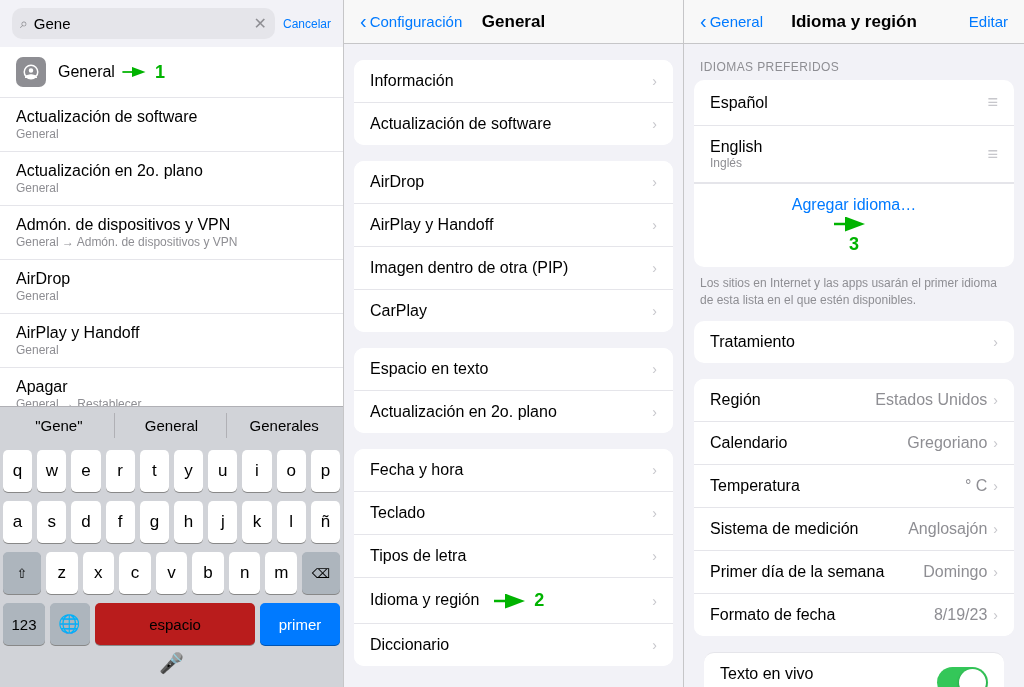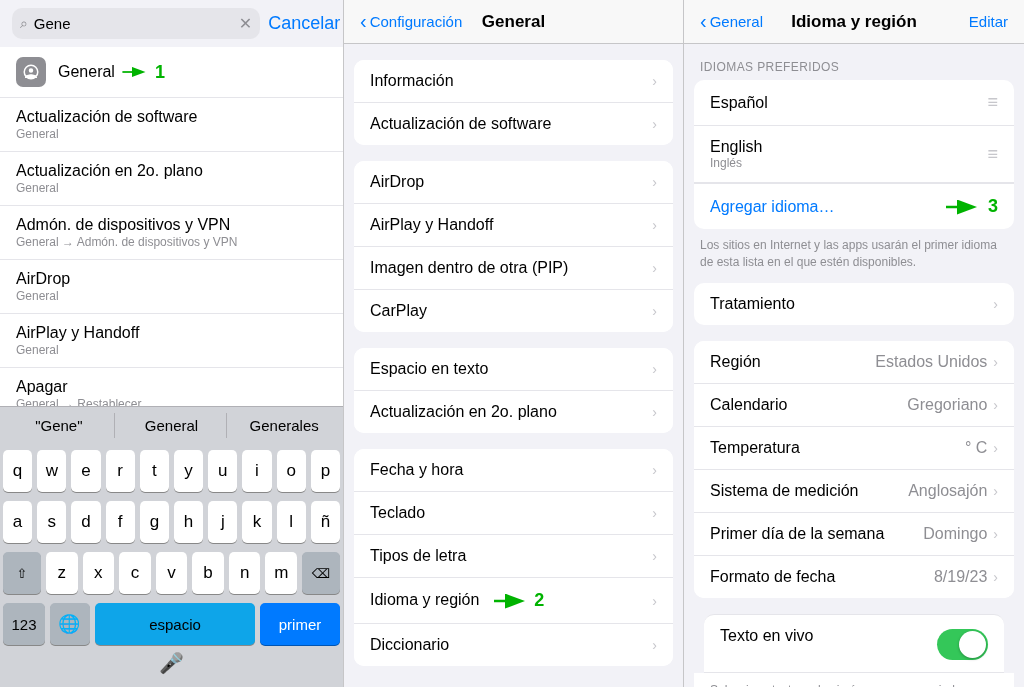--- a/index.html
+++ b/index.html
@@ -52,21 +52,21 @@
     }
     .clear-btn {
       color: #8e8e93;
       font-size: 16px;
       cursor: pointer;
       background: none;
       border: none;
     }
     .cancel-btn {
       color: #007aff;
-      font-size: 18px;
+      font-size: 12px;
       cursor: pointer;
       background: none;
       border: none;
       white-space: nowrap;
     }
 
     .settings-list {
       flex: 1;
       overflow-y: auto;
       background: #fff;
@@ -158,21 +158,21 @@
       box-shadow: 0 1px 0 #888;
       flex: 1;
       max-width: 32px;
     }
     .key-dark {
       background: #adb5bd;
       color: #000;
       font-size: 13px;
     }
     .key-space {
-      background: #0ea5e9;
+      background: #b91c1c;
       border-radius: 5px;
       flex: 4;
       height: 42px;
       display: flex;
       align-items: center;
       justify-content: center;
       font-size: 15px;
       color: #000;
       cursor: pointer;
       box-shadow: 0 1px 0 #888;
@@ -371,21 +371,21 @@
       background: #fff;
       top: 2px;
       right: 2px;
       box-shadow: 0 1px 3px rgba(0,0,0,0.3);
     }
 
     .langs-section-wrap {
       margin: 0 10px;
     }
     .langs-section-wrap .lang-item:first-child { border-radius: 10px 10px 0 0; }
-    .langs-section-wrap .add-lang-row { border-radius: 0 0 10px 10px; border-top: 1px solid #e5e5ea; }
+    .langs-section-wrap .add-lang-row { border-radius: 0 0 10px 10px; border-top: 1px solid #e5e5ea; flex-direction: column; }
   </style>
 </head>
 <body>
 
 <div class="panel1">
 
   <div class="search-bar">
     <div class="search-input-wrap">
       <span class="search-icon-unicode">⌕</span>
       <input type="text" value="Gene" style="">

